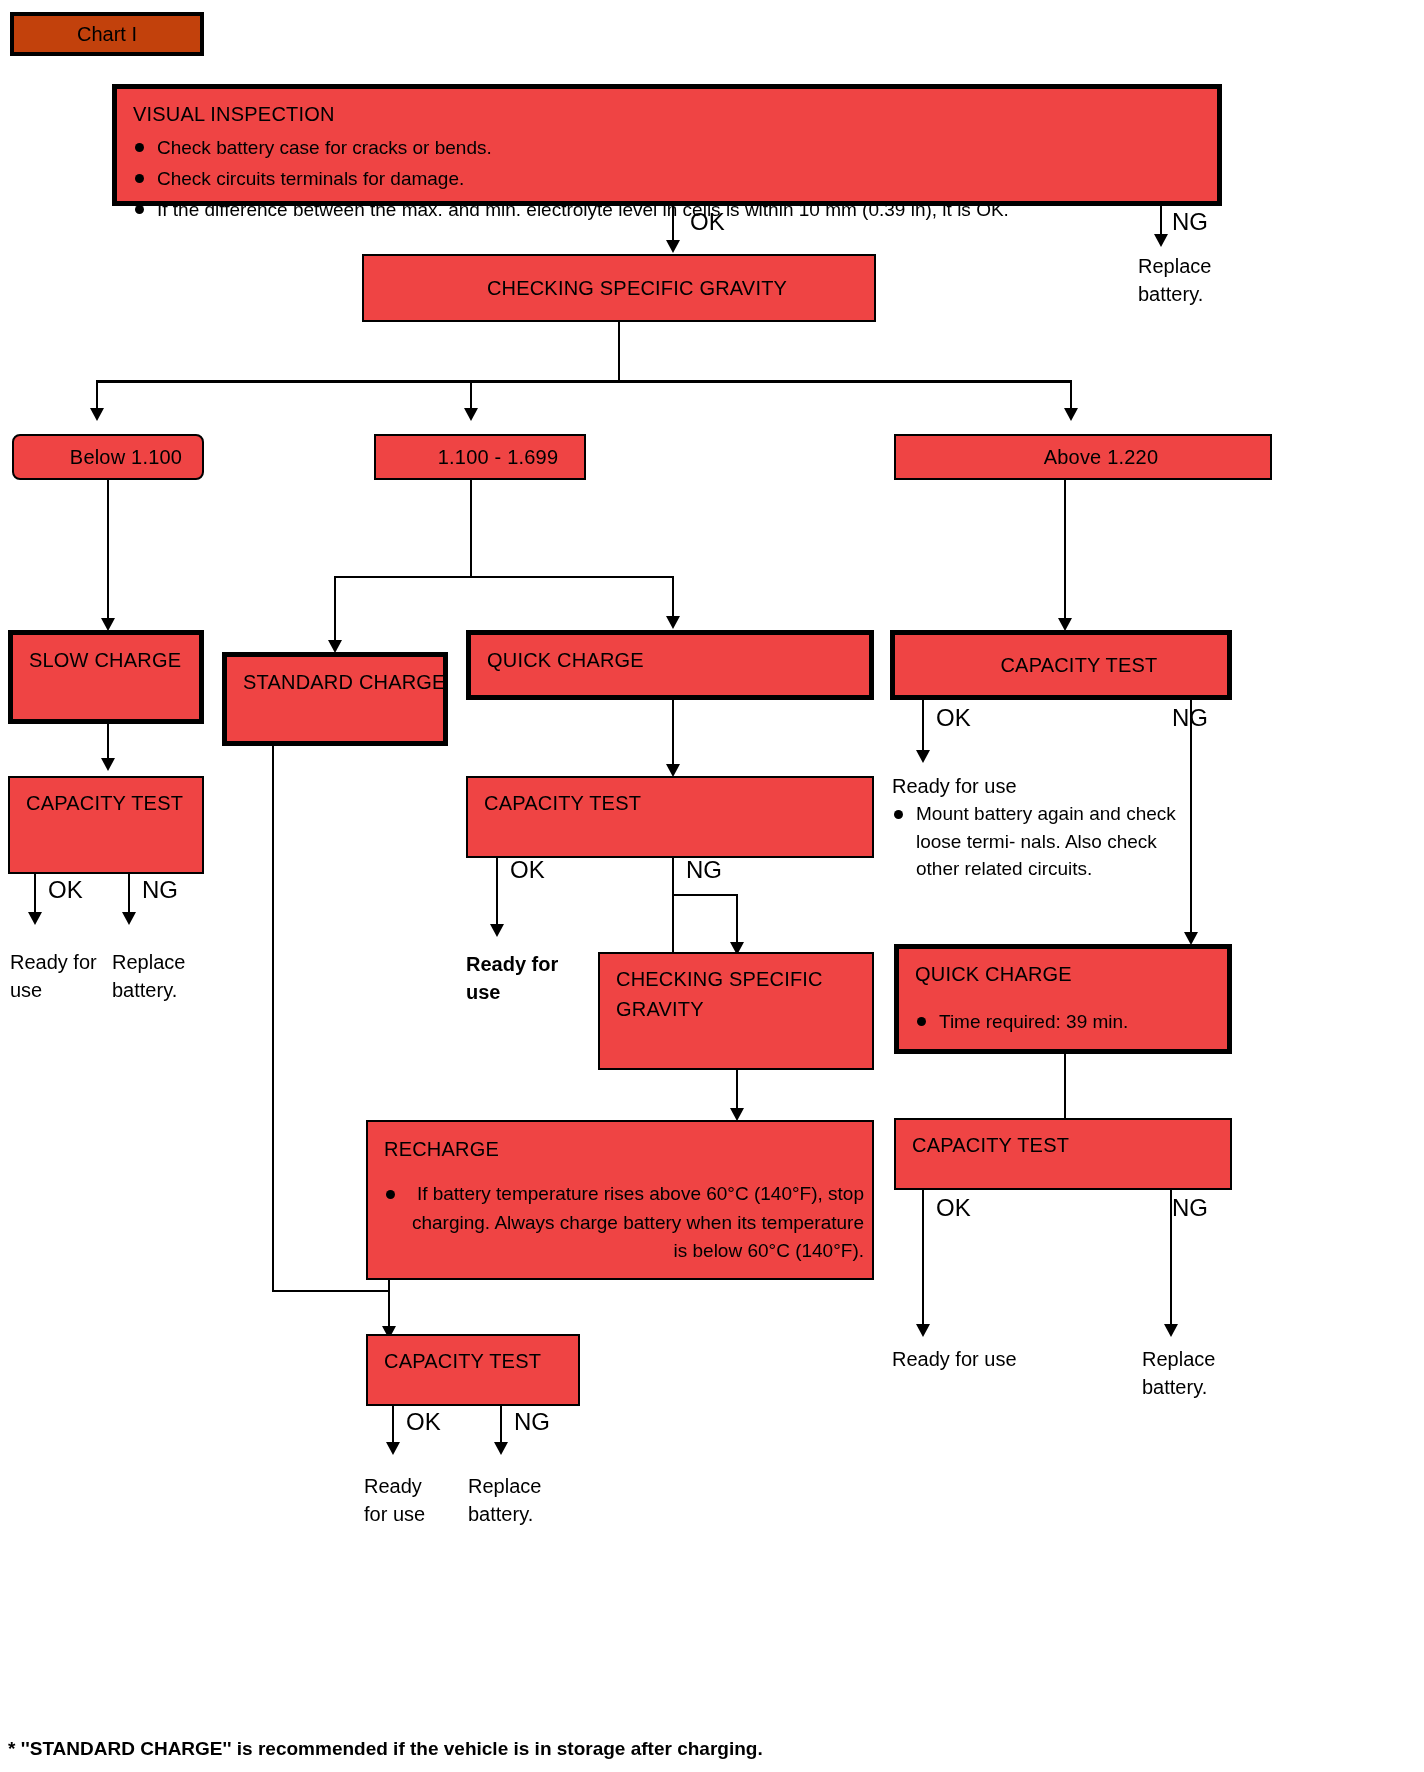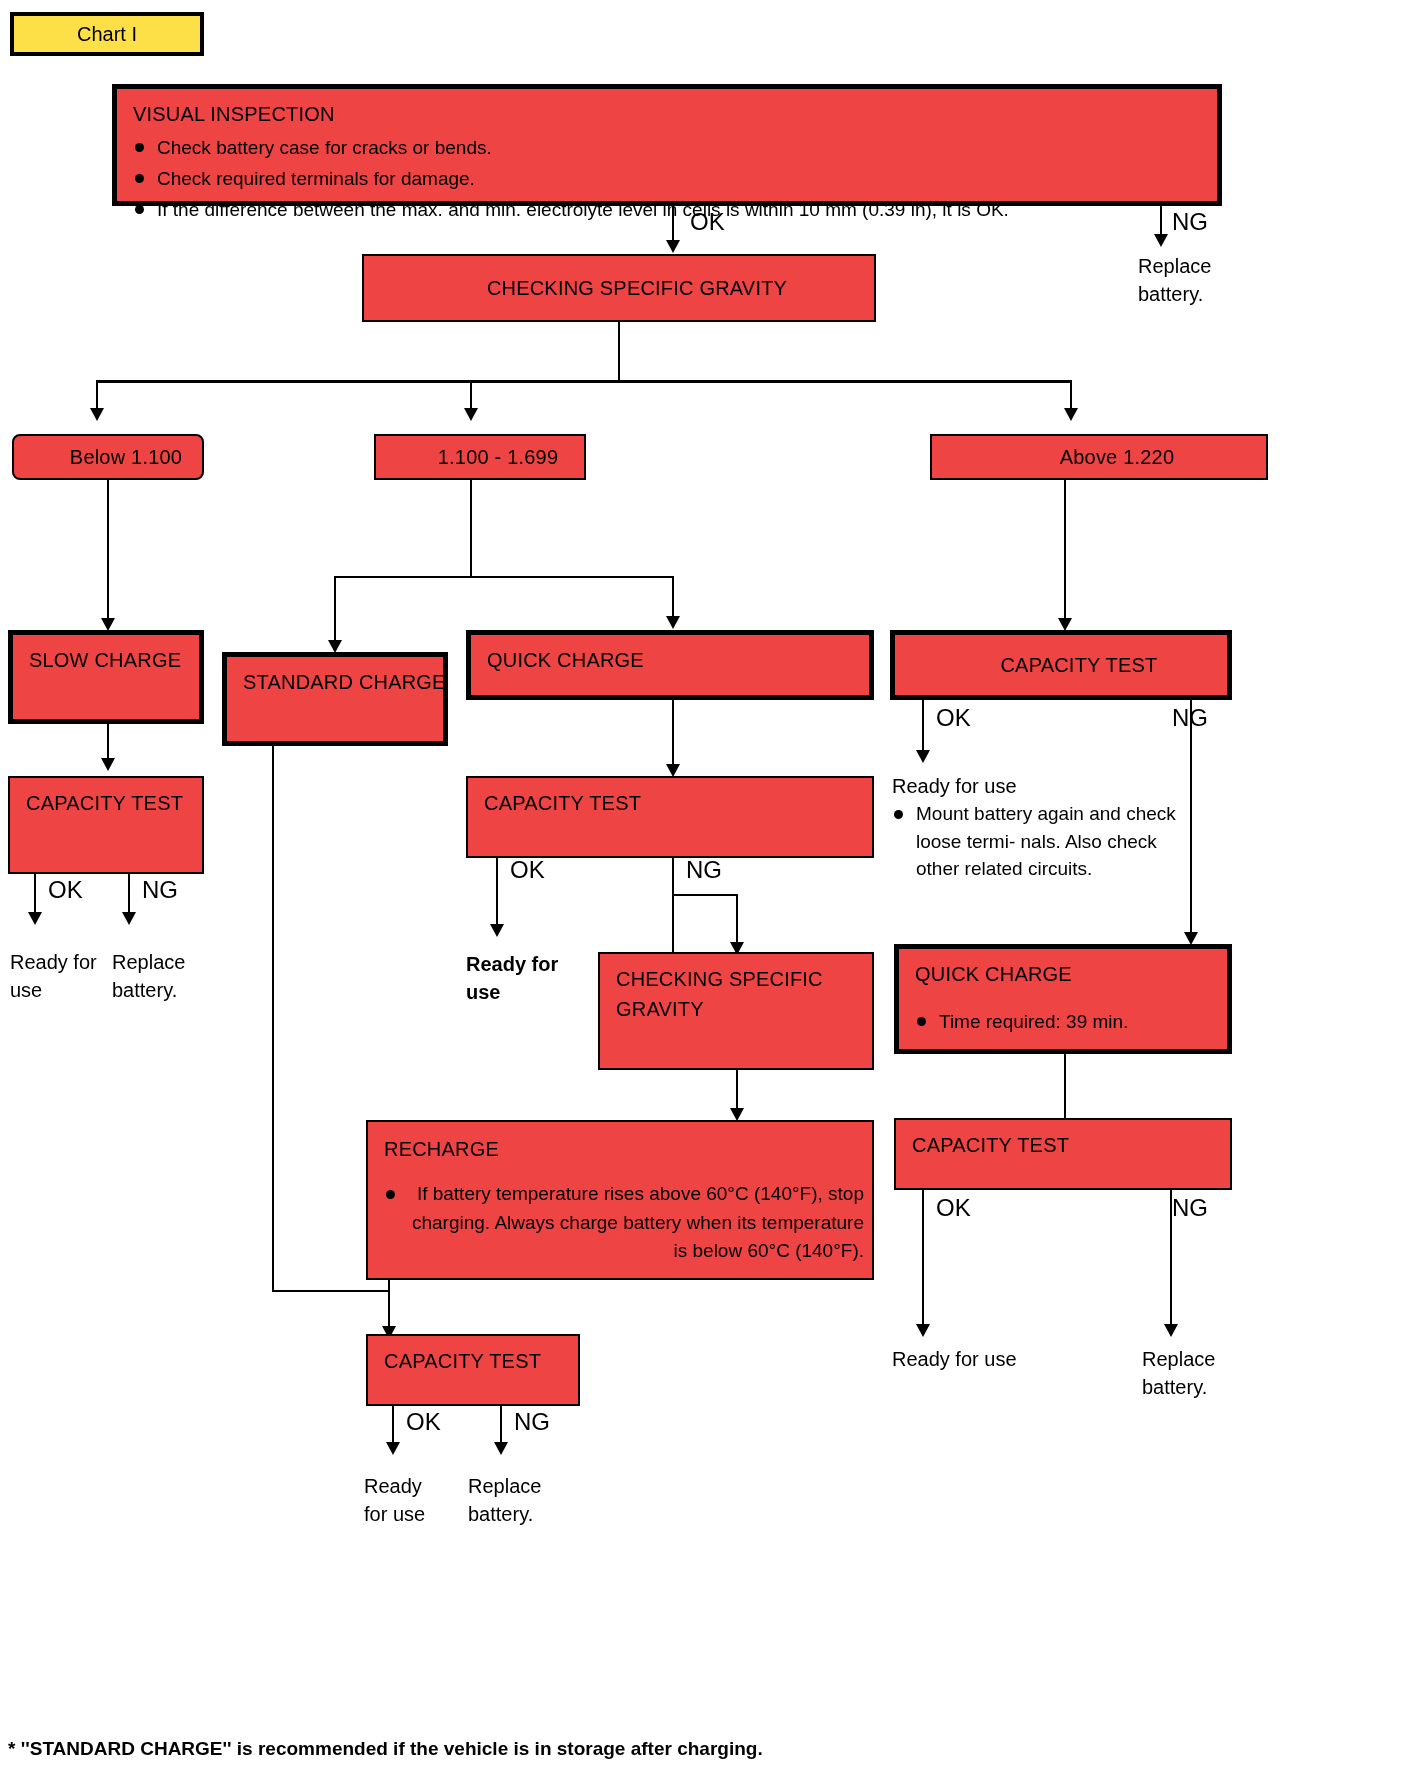--- a/index.html
+++ b/index.html
@@ -80,21 +80,21 @@
   .footnote{
     position:absolute;
     font-size:19px;
     font-weight:bold;
     white-space:nowrap;
   }
   .chartlabel{
     position:absolute;
     box-sizing:border-box;
     border:4px solid #000;
-    background:#fde047;
+    background:#c2410c;
   }
   .chartlabel span{
     position:absolute;
     left:0;right:0;top:50%;
     transform:translateY(-50%);
     text-align:center;
     font-size:20px;
   }
 </style>
 </head>
@@ -103,21 +103,21 @@
 <div id="page">
 
   <div class="chartlabel" style="left:10px;top:12px;width:194px;height:44px;">
     <span>Chart I</span>
   </div>
 
   <div class="box thick" style="left:112px;top:84px;width:1110px;height:122px;">
     <div class="txt">VISUAL INSPECTION</div>
     <div class="bullets">
       <div class="bl">Check battery case for cracks or bends.</div>
-      <div class="bl">Check required terminals for damage.</div>
+      <div class="bl">Check circuits terminals for damage.</div>
       <div class="bl">If the difference between the max. and min. electrolyte level in cells is within 10 mm (0.39 in), it is OK.</div>
     </div>
   </div>
 
   <div class="ln vl" style="left:672px;top:206px;height:42px;"></div>
   <div class="arw" style="left:666px;top:240px;"></div>
   <div class="label" style="left:690px;top:208px;">OK</div>
 
   <div class="ln vl" style="left:1160px;top:206px;height:36px;"></div>
   <div class="arw" style="left:1154px;top:234px;"></div>
@@ -142,21 +142,21 @@
   <div class="arw" style="left:1064px;top:408px;"></div>
 
   <div class="box center" style="left:12px;top:434px;width:192px;height:46px;border-radius:8px;">
     <div class="txt">Below 1.100</div>
   </div>
 
   <div class="box center" style="left:374px;top:434px;width:212px;height:46px;">
     <div class="txt">1.100 - 1.699</div>
   </div>
 
-  <div class="box center" style="left:894px;top:434px;width:338px;height:46px;margin-left:36px;">
+  <div class="box center" style="left:894px;top:434px;width:378px;height:46px;">
     <div class="txt">Above 1.220</div>
   </div>
 
   <div class="ln vl" style="left:107px;top:480px;height:146px;"></div>
   <div class="arw" style="left:101px;top:618px;"></div>
 
   <div class="ln vl" style="left:470px;top:480px;height:98px;"></div>
   <div class="ln hl" style="left:334px;top:576px;width:340px;"></div>
   <div class="ln vl" style="left:334px;top:576px;height:74px;"></div>
   <div class="arw" style="left:328px;top:640px;"></div>

